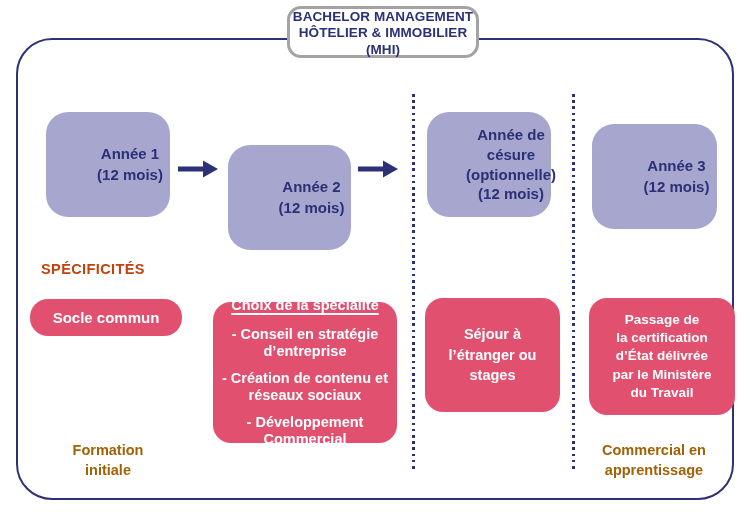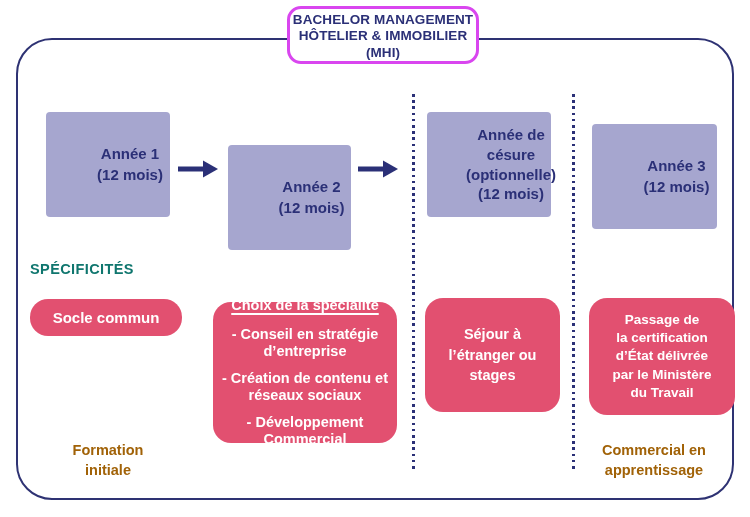--- a/index.html
+++ b/index.html
@@ -18,39 +18,39 @@
   .outer-frame {
     position: absolute;
     left: 16px; top: 38px;
     width: 718px; height: 462px;
     border: 2px solid #2e3273;
     border-radius: 36px;
   }
   .title-box {
     position: absolute;
     left: 287px; top: 6px;
-    width: 192px; height: 58px;
+    width: 192px; height: 52px;
     background: #ffffff;
-    border: 3px solid #d946ef;
+    border: 3px solid #a3a3a3;
     border-radius: 14px;
-    display: flex; align-items: flex-end; justify-content: center;
+    display: flex; align-items: flex-start; justify-content: center;
     text-align: center;
     z-index: 3;
   }
   .title-text {
     color: #2b3077;
     font-size: 13.5px;
     line-height: 1.22;
     white-space: pre-line;
     letter-spacing: 0.1px;
   }
   .year-box {
     position: absolute;
     background: #a6a6cf;
-    border-radius: 4px;
+    border-radius: 22px;
     display: flex; align-items: center; justify-content: center;
     text-align: center;
     color: #2b3077;
     font-size: 15px;
     line-height: 1.38;
     white-space: pre-line;
     z-index: 2;
     padding-left: 44px;
   }
   .year-1 { left: 46px; top: 112px; width: 124px; height: 105px; }
@@ -65,22 +65,22 @@
     top: 94px;
     width: 2.6px;
     height: 378px;
     background: repeating-linear-gradient(to bottom, #2b3077 0 2.6px, transparent 2.6px 6.2px);
     z-index: 1;
   }
   .divider-left { left: 412px; }
   .divider-right { left: 572px; }
   .section-label {
     position: absolute;
-    left: 30px; top: 261px;
-    color: #0f766e;
+    left: 41px; top: 261px;
+    color: #c2410c;
     font-size: 14.5px;
     letter-spacing: 0.4px;
   }
   .pink-box {
     position: absolute;
     background: #e25070;
     border-radius: 18px;
     color: #ffffff;
     text-align: center;
     display: flex; flex-direction: column;

